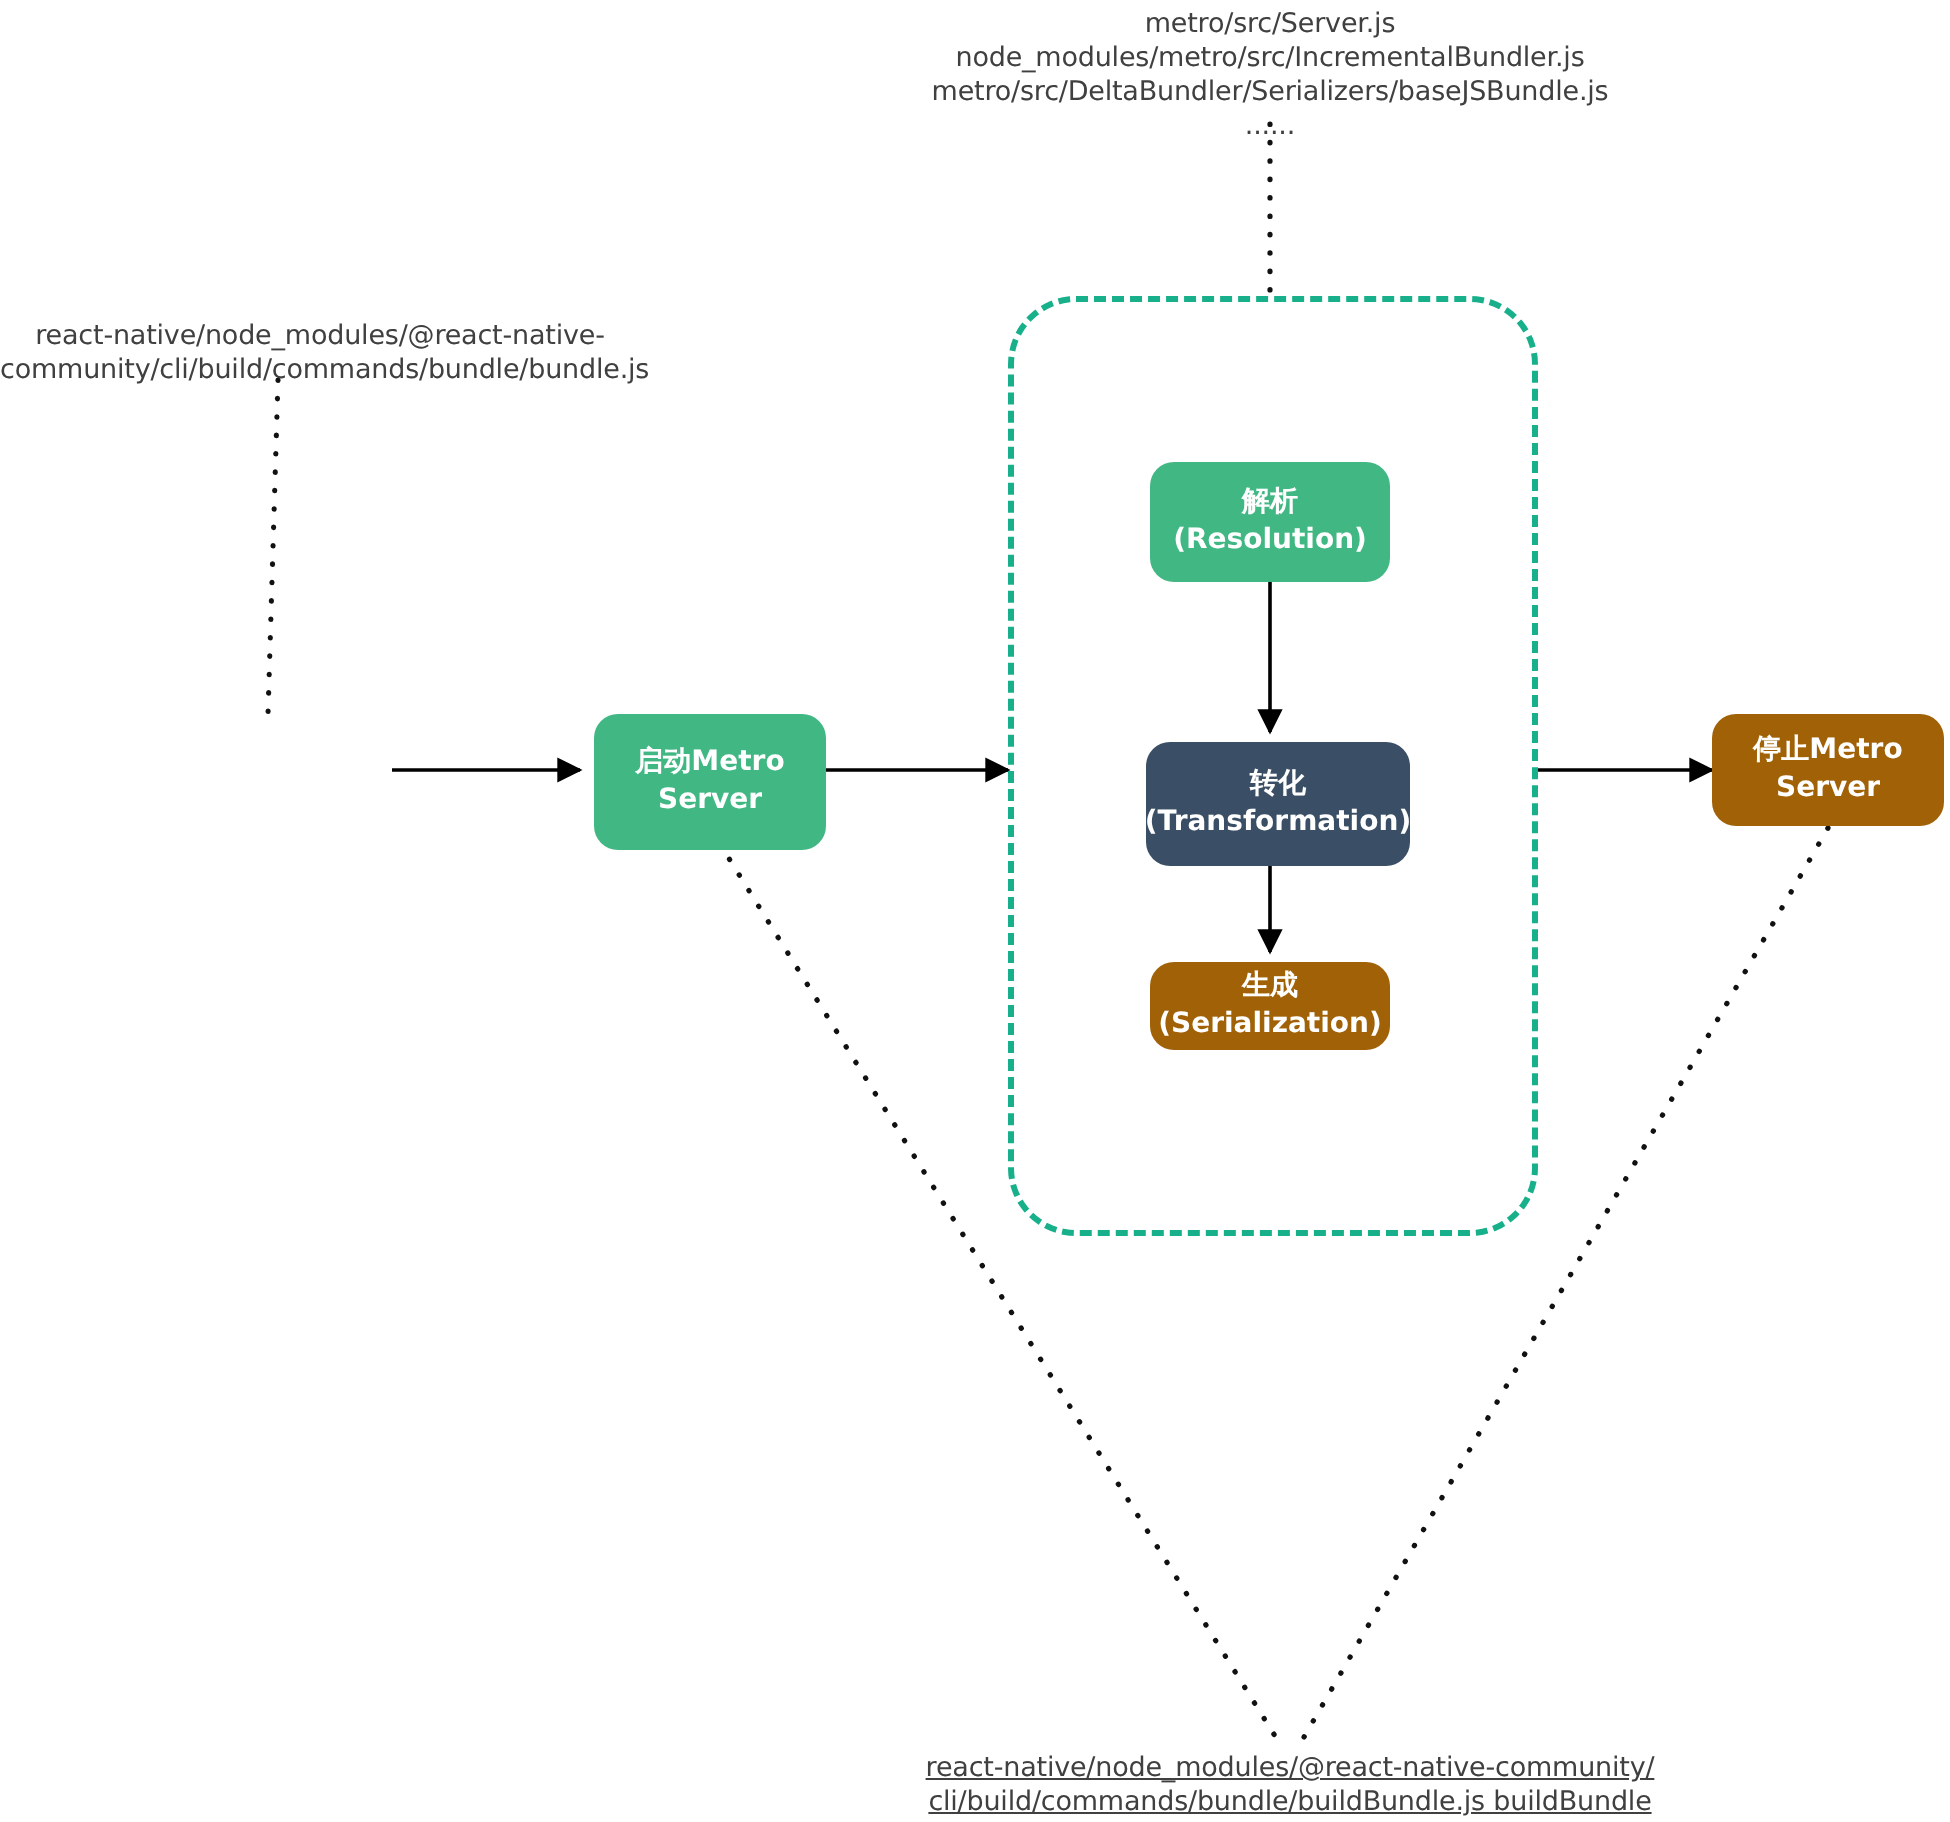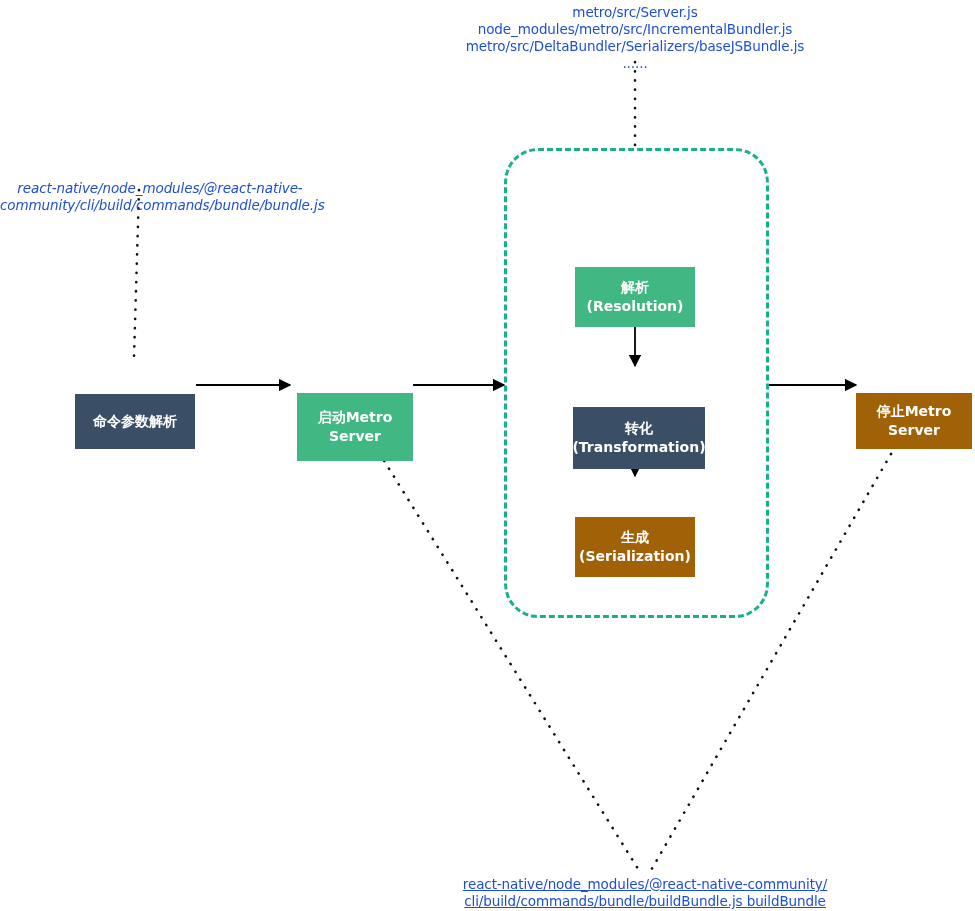--- a/index.html
+++ b/index.html
@@ -23,40 +23,39 @@
     top: 0;
     width: 975px;
     height: 911px;
     pointer-events: none;
   }
   .note {
     position: absolute;
     font-family: "DejaVu Sans", "Liberation Sans", sans-serif;
     font-size: 13.5px;
     line-height: 17px;
-    color: #1d4ed8;
+    color: #404040;
     text-align: center;
     white-space: pre-line;
     letter-spacing: -0.1px;
   }
   .node {
     position: absolute;
-    border-radius: 0;
+    border-radius: 12px;
     display: flex;
     align-items: center;
     justify-content: center;
     text-align: center;
     color: #ffffff;
     font-size: 14px;
     font-weight: bold;
     line-height: 19px;
     box-sizing: border-box;
     padding: 4px 6px;
     white-space: pre-line;
-    margin-top: 36px;
   }
   .node-green  { background: #41b883; }
   .node-navy   { background: #3a4f65; }
   .node-red    { background: #a16207; }
   .group-box {
     position: absolute;
     border: 3px dashed #18b08a;
     border-radius: 34px;
     box-sizing: border-box;
     background: transparent;
@@ -93,36 +92,35 @@
     <line x1="914" y1="414" x2="650" y2="872" stroke="#111111" stroke-width="2.6" stroke-linecap="round" stroke-dasharray="0.2 9"></line>
   </svg>
 
   <div class="group-box" style="left:504px; top:148px; width:265px; height:470px;"></div>
 
   <div class="note" style="left:415px; top:4px; width:440px;">metro/src/Server.js
 node_modules/metro/src/IncrementalBundler.js
 metro/src/DeltaBundler/Serializers/baseJSBundle.js
 ......</div>
 
-  <div class="note" style="left:0px; top:180px; width:320px;font-style:italic;">react-native/node_modules/@react-native-
+  <div class="note" style="left:0px; top:160px; width:320px;">react-native/node_modules/@react-native-
 community/cli/build/commands/bundle/bundle.js</div>
 
   <div class="note" style="left:415px; top:876px; width:460px;text-decoration:underline;">react-native/node_modules/@react-native-community/
 cli/build/commands/bundle/buildBundle.js  buildBundle</div>
 
-  <div class="node node-navy" style="left:75px; top:358px; width:120px; height:55px;">命令参数解析</div>
 
   <div class="node node-green" style="left:297px; top:357px; width:116px; height:68px;">启动Metro
 Server</div>
 
   <div class="node node-green" style="left:575px; top:231px; width:120px; height:60px;">解析
 (Resolution)</div>
 
   <div class="node node-navy" style="left:573px; top:371px; width:132px; height:62px;">转化
 (Transformation)</div>
 
-  <div class="node node-red" style="left:575px; top:481px; width:120px; height:60px;text-align:center;">生成
+  <div class="node node-red" style="left:575px; top:481px; width:120px; height:44px;text-align:center;">生成
 (Serialization)</div>
 
   <div class="node node-red" style="left:856px; top:357px; width:116px; height:56px;">停止Metro
 Server</div>
 
 </div>
 
 </body></html>

